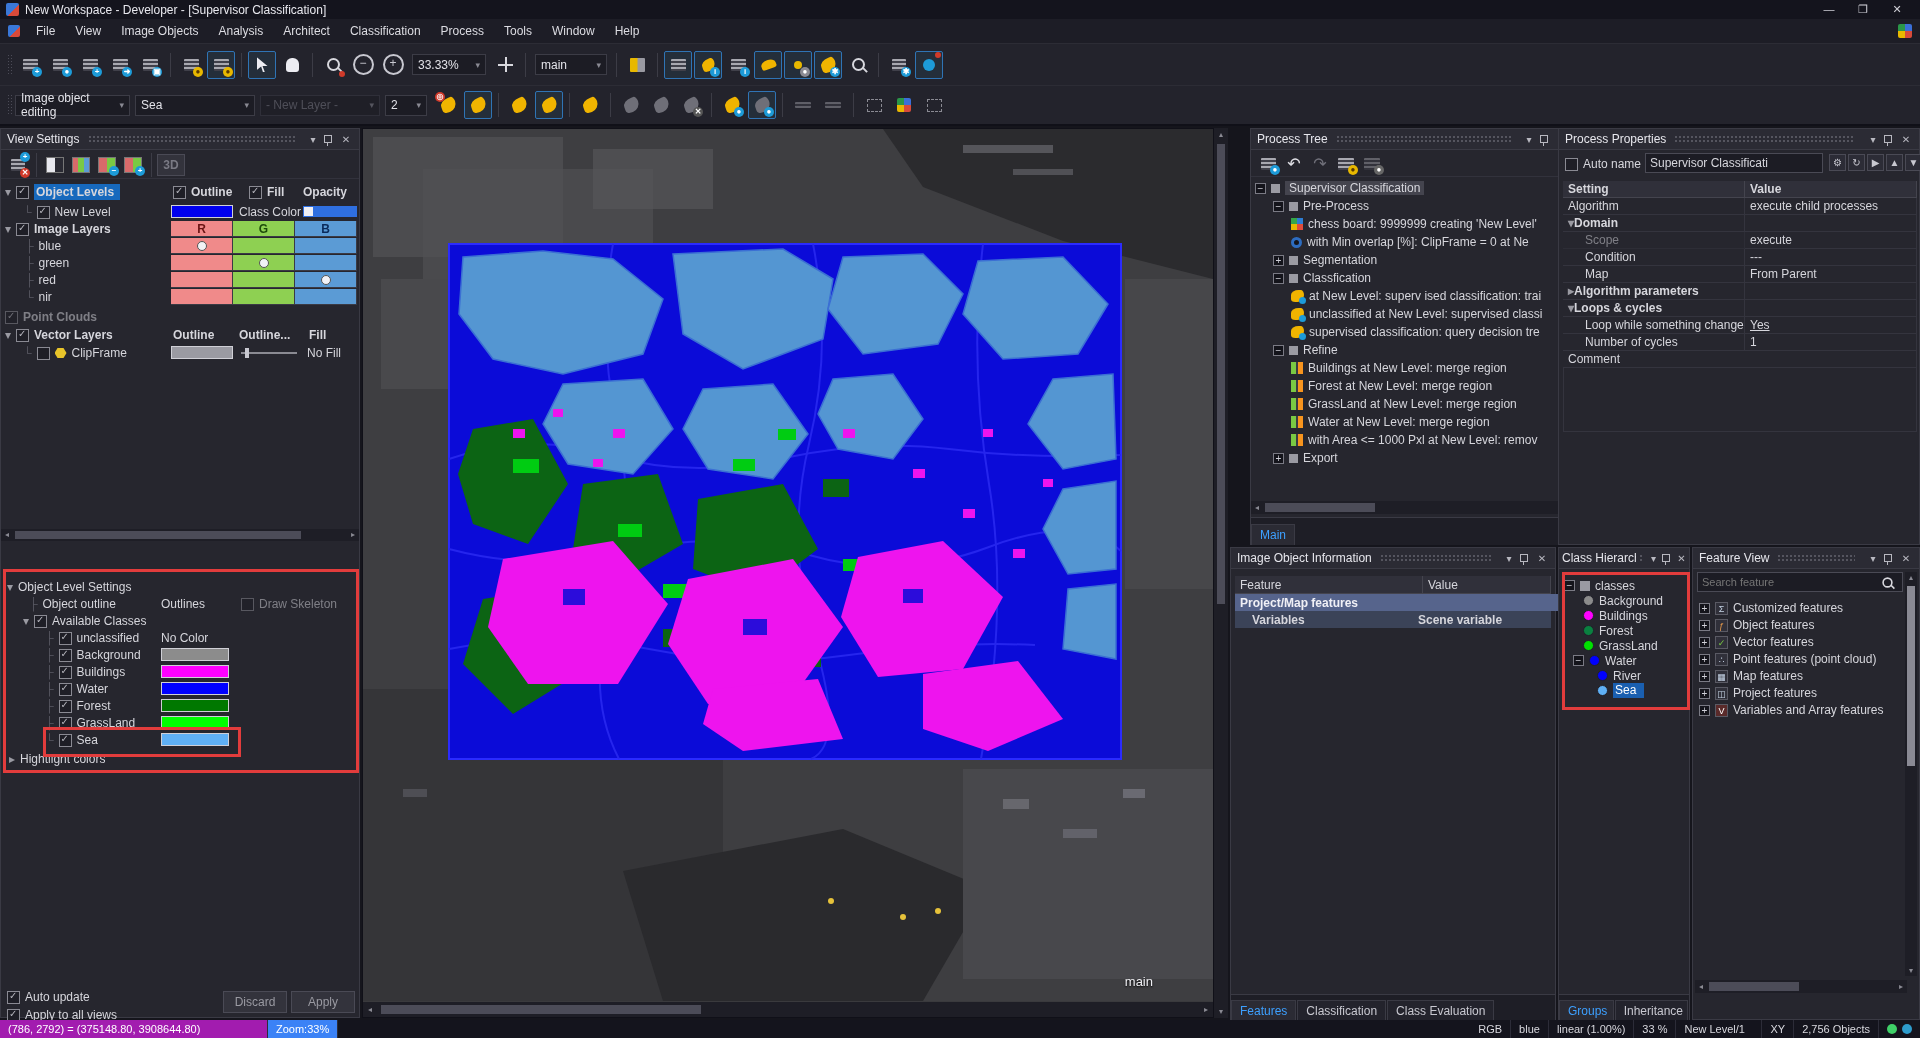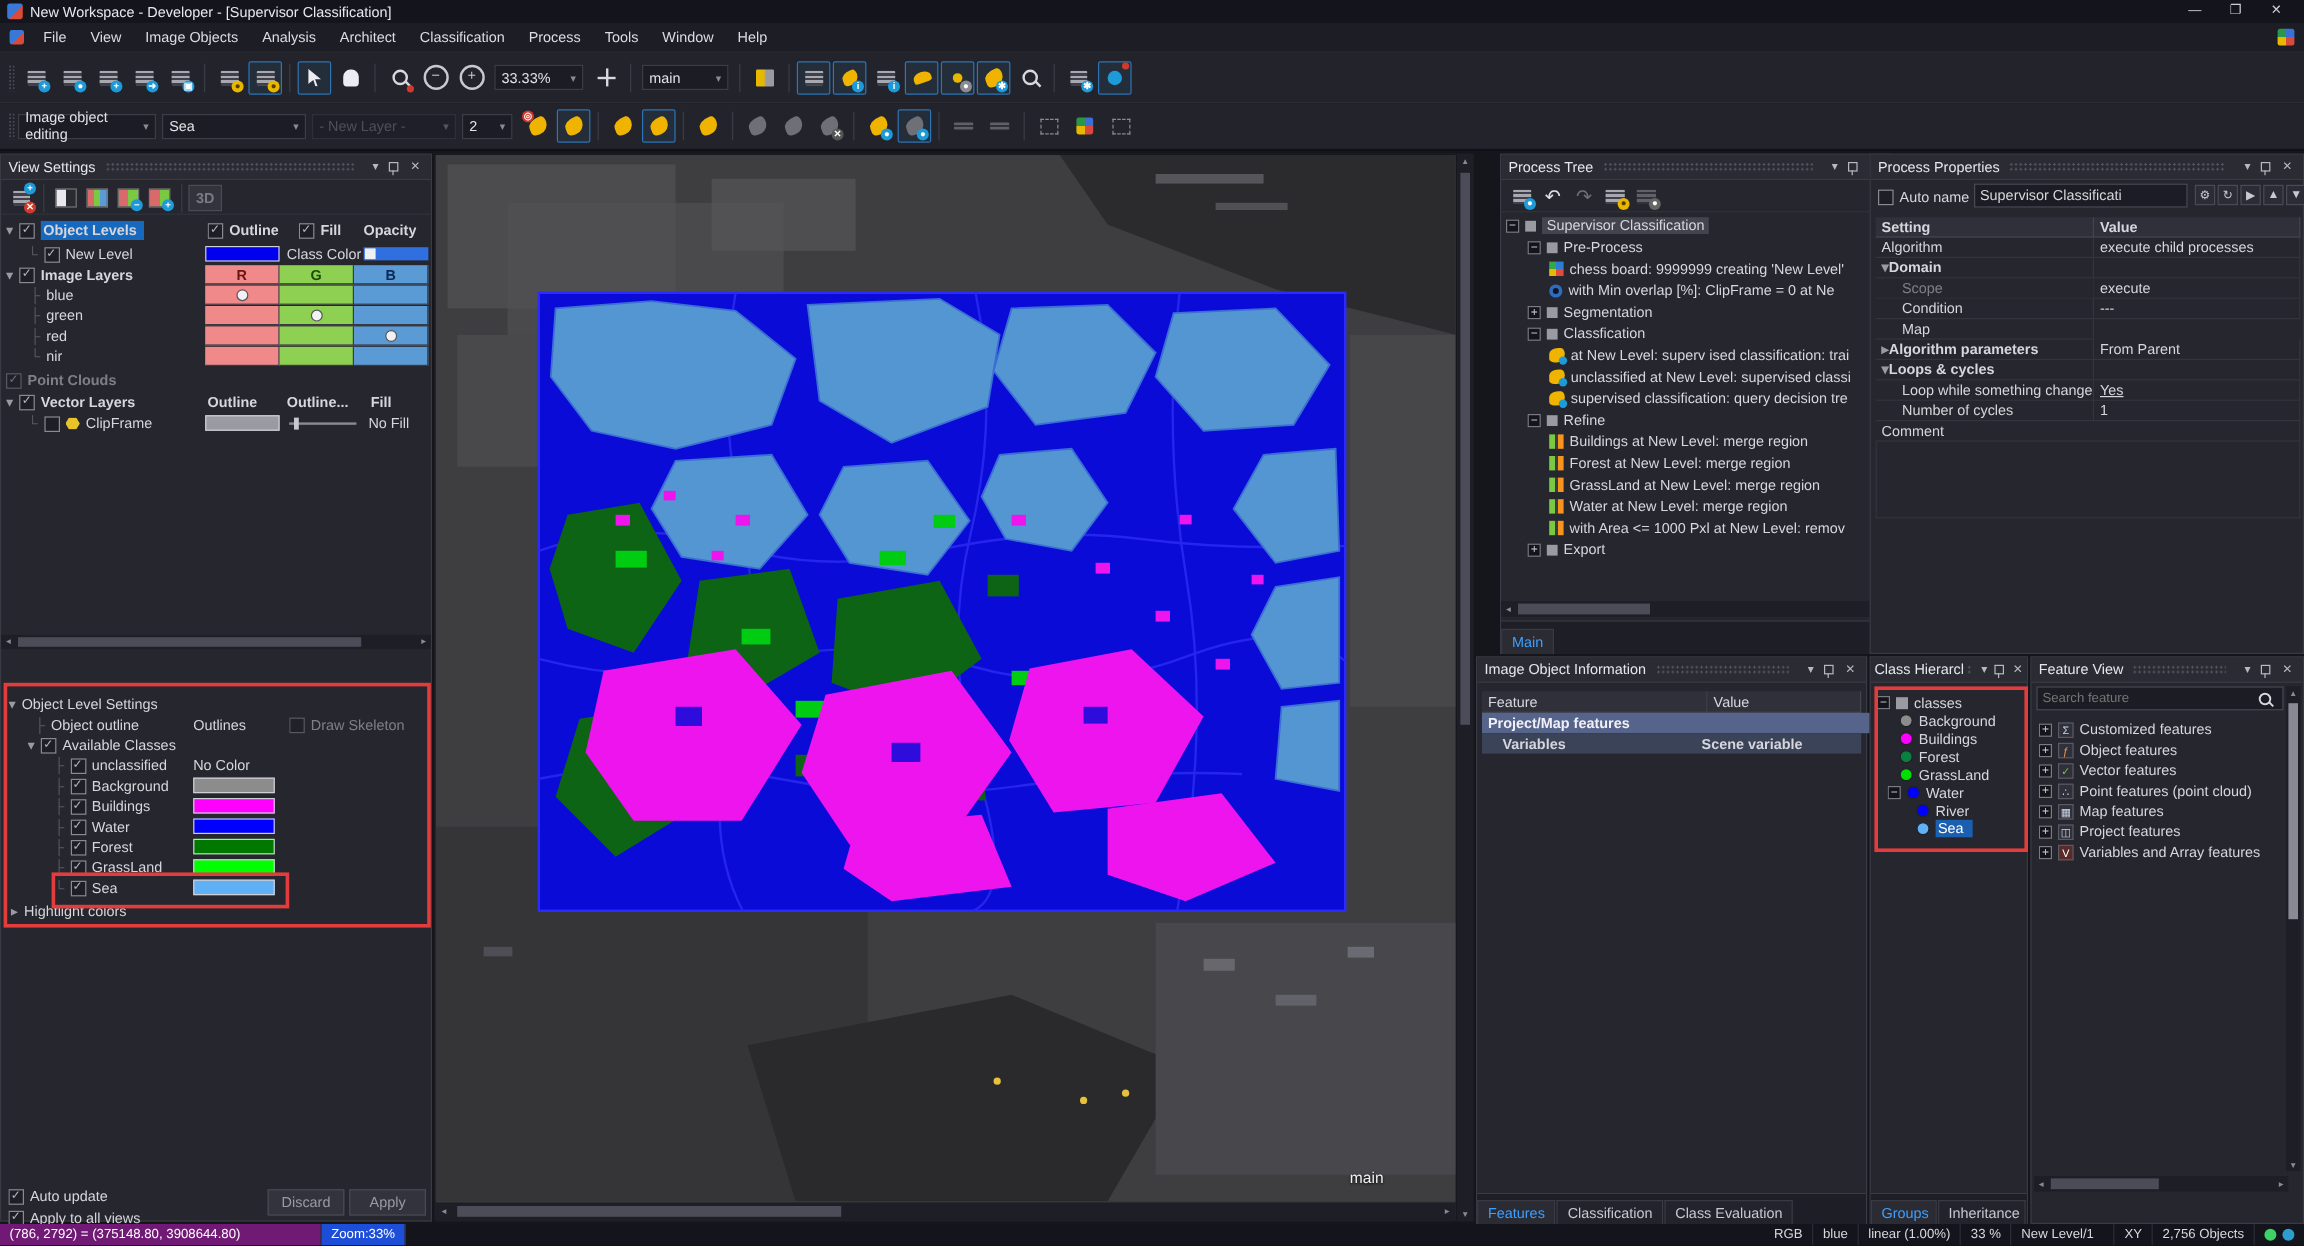--- a/index.html
+++ b/index.html
@@ -812,21 +812,21 @@
     <div class="td" style="left:4px;top:120px;width:182px;height:17px;padding-left:22px;">
         <span>Condition</span>
       </div>
     <div class="td" style="left:186px;top:120px;width:172px;height:17px;">
         <span>---</span>
       </div>
 
     <div class="td" style="left:4px;top:137px;width:182px;height:17px;padding-left:22px;">
         <span>Map</span>
       </div>
-    <div class="td" style="left:186px;top:154px;width:172px;height:17px;">
+    <div class="td" style="left:186px;top:137px;width:172px;height:17px;">
         <span>From Parent</span>
       </div>
 
     <div class="td bold" style="left:4px;top:154px;width:182px;height:17px;">
         <span class="ticon" style="color:#9a9aa2;">▸</span>
         <span>Algorithm parameters</span>
       </div>
     <div class="td" style="left:186px;top:154px;width:172px;height:17px;"></div>
 
     <div class="td bold" style="left:4px;top:171px;width:182px;height:17px;">
@@ -985,24 +985,24 @@
       <span class="sbarrow" style="bottom:1px;left:0;width:12px;">▾</span>
     </div>
     <div class="sbtrack" style="left:2px;top:432px;width:212px;height:13px;">
       <span class="sbarrow" style="left:0;top:2px;width:12px;">◂</span>
       <span class="sbthumb" style="left:14px;top:2px;width:90px;height:9px;"></span>
       <span class="sbarrow" style="right:0;top:2px;width:12px;">▸</span>
     </div>
   </div>
 
   <div class="abs statusbar">
-    <div class="sseg" style="background:#701a75;color:#fff;min-width:268px;">
+    <div class="sseg" style="background:#a21caf;color:#fff;min-width:268px;">
       <span>(786, 2792) = (375148.80, 3908644.80)</span>
     </div>
-    <div class="sseg" style="background:#1d4ed8;color:#fff;">
+    <div class="sseg" style="background:#3b82f6;color:#fff;">
       <span>Zoom:33%</span>
     </div>
     <div style="flex:1"></div>
     <div class="sseg">
         <span>RGB</span>
       </div>
     <div class="sseg">
         <span>blue</span>
       </div>
     <div class="sseg">

